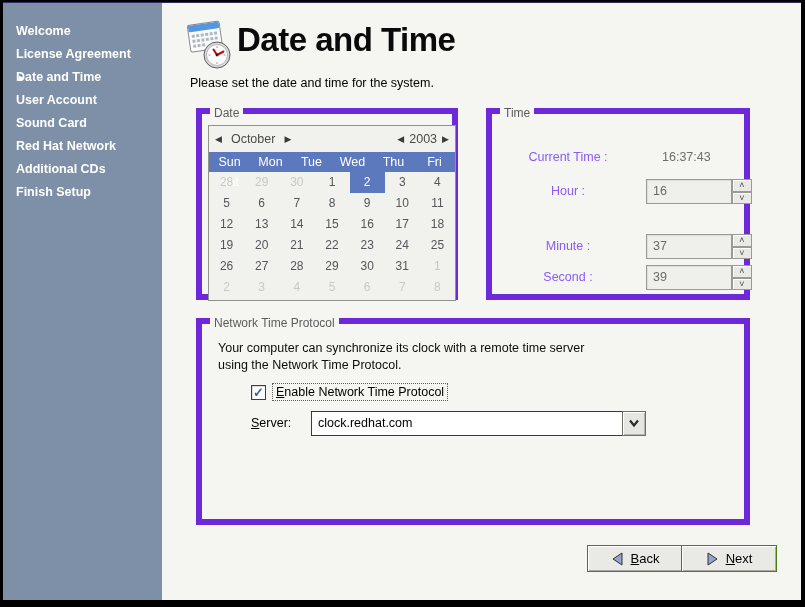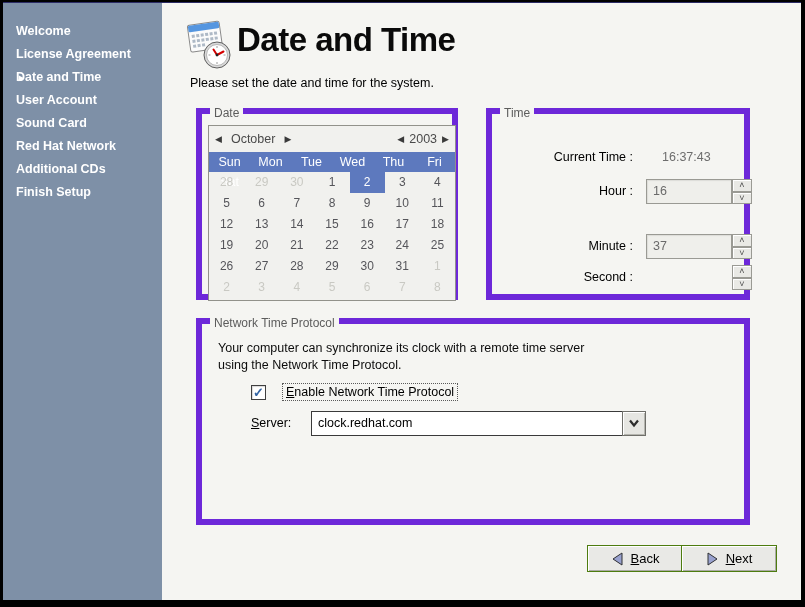--- a/index.html
+++ b/index.html
@@ -33,33 +33,33 @@
   .cal-arrow { font-size:9px; color:#3a3a3a; cursor:default; line-height:9px; }
   .cal-month, .cal-year { font-size:12.5px; color:#4a4a4a; }
   .cal-dow-row { display:grid; grid-template-columns:repeat(6,1fr); background:#5d79be; height:20px; }
   .cal-dow { color:#fff; font-size:12.5px; text-align:center; line-height:20px; }
   .cal-grid { display:grid; grid-template-columns:repeat(7,1fr); grid-auto-rows:21px; }
   .cal-cell { font-size:12px; color:#55555a; text-align:center; line-height:21px; }
   .cal-cell.out { color:#c9c9c3; }
   .cal-cell.sel { background:#5d79be; color:#fff; }
 
   
-  .t-label { position:absolute; left:11px; width:130px; text-align:right; font-size:12.5px; color:#000000; }
+  .t-label { position:absolute; left:11px; width:130px; text-align:center; font-size:12.5px; color:#8b5cf6; }
   .t-value { position:absolute; left:156px; font-size:12.5px; color:#6d6d6d;margin-left:14px; }
   .spin-field { position:absolute; left:154px; width:86px; height:25px; background:#efefeb; border:1px solid #9a9a94; box-shadow:inset 1px 1px 1px rgba(0,0,0,0.08); font-size:12.5px; color:#6a6a6a; line-height:23px; padding-left:6px; }
   .spin-col { position:absolute; left:240px; width:20px; height:25px; }
   .spin-btn { width:20px; height:12.5px; background:#e9e9e5; border:1px solid #9a9a94; box-shadow:inset 1px 1px 0 #fff; font-size:9px; line-height:10px; color:#4c4c4c; text-align:center; cursor:default; }
   .row-cur { top:36px; } .row-h { top:65px; } .row-m { top:120px; } .row-s { top:151px; }
   .t-label.mid { line-height:25px; }
 
   
   .ntp-desc { position:absolute; left:16px; top:16px; font-size:12.5px; color:#0d0d0d; line-height:16.5px; }
   .cb-row { position:absolute; left:49px; top:59px; display:flex; align-items:center; }
   .checkbox { width:15px; height:15px; background:#fff; border:1px solid #3f3f3f; box-shadow:inset 1px 1px 1px rgba(0,0,0,0.15); text-align:center; line-height:13px; font-size:13px; font-weight:bold; color:#3465a4; cursor:default; }
-  .cb-label { margin-left:16px; font-size:12.5px; color:#000; border:1px dotted #5a5a5a; padding:1px 3px; cursor:default;text-align:center; }
+  .cb-label { margin-left:6px; font-size:12.5px; color:#000; border:1px dotted #5a5a5a; padding:1px 3px; cursor:default;text-align:center; }
   .srv-row { position:absolute; left:49px; top:87px; height:25px; }
   .srv-label { position:absolute; left:0; top:0; line-height:25px; font-size:12.5px; color:#000; }
   .combo { position:absolute; left:60px; top:0; width:335px; height:25px; display:flex; }
   .combo-entry { flex:1; background:#fff; border:1px solid #3a3a3a; border-right:none; font-size:12.5px; color:#000; line-height:23px; padding-left:6px; }
   .combo-btn { width:24px; height:25px; background:#e6e6e2; border:1px solid #6f6f6a; box-shadow:inset 1px 1px 0 #fff, inset -1px -1px 0 #b5b5af; display:flex; align-items:center; justify-content:center; cursor:default; }
 
   
   .nav-btn { position:absolute; top:542px; width:96px; height:27px; background:#e9e9e6; border:1px solid #4d7c0f; box-shadow:inset 1px 1px 0 #fff, inset -1px -1px 0 #aaaaa4; display:flex; align-items:center; justify-content:center; gap:7px; font-size:13px; color:#000; cursor:default; }
   .btn-back { left:425px; } .btn-next { left:519px; }
 </style>
@@ -229,20 +229,21 @@
       </div>
 
       <span class="t-label mid row-m">Minute :</span>
       <div class="spin-field row-m">37</div>
       <div class="spin-col row-m">
         <div class="spin-btn">˄</div>
         <div class="spin-btn">˅</div>
       </div>
 
       <span class="t-label mid row-s">Second :</span>
+      <div class="spin-field row-s">39</div>
       <div class="spin-col row-s">
         <div class="spin-btn">˄</div>
         <div class="spin-btn">˅</div>
       </div>
     </div>
 
     <div class="group g-ntp">
       <span class="group-label">Network Time Protocol</span>
       <div class="ntp-desc">
         <div>Your computer can synchronize its clock with a remote time server</div>

